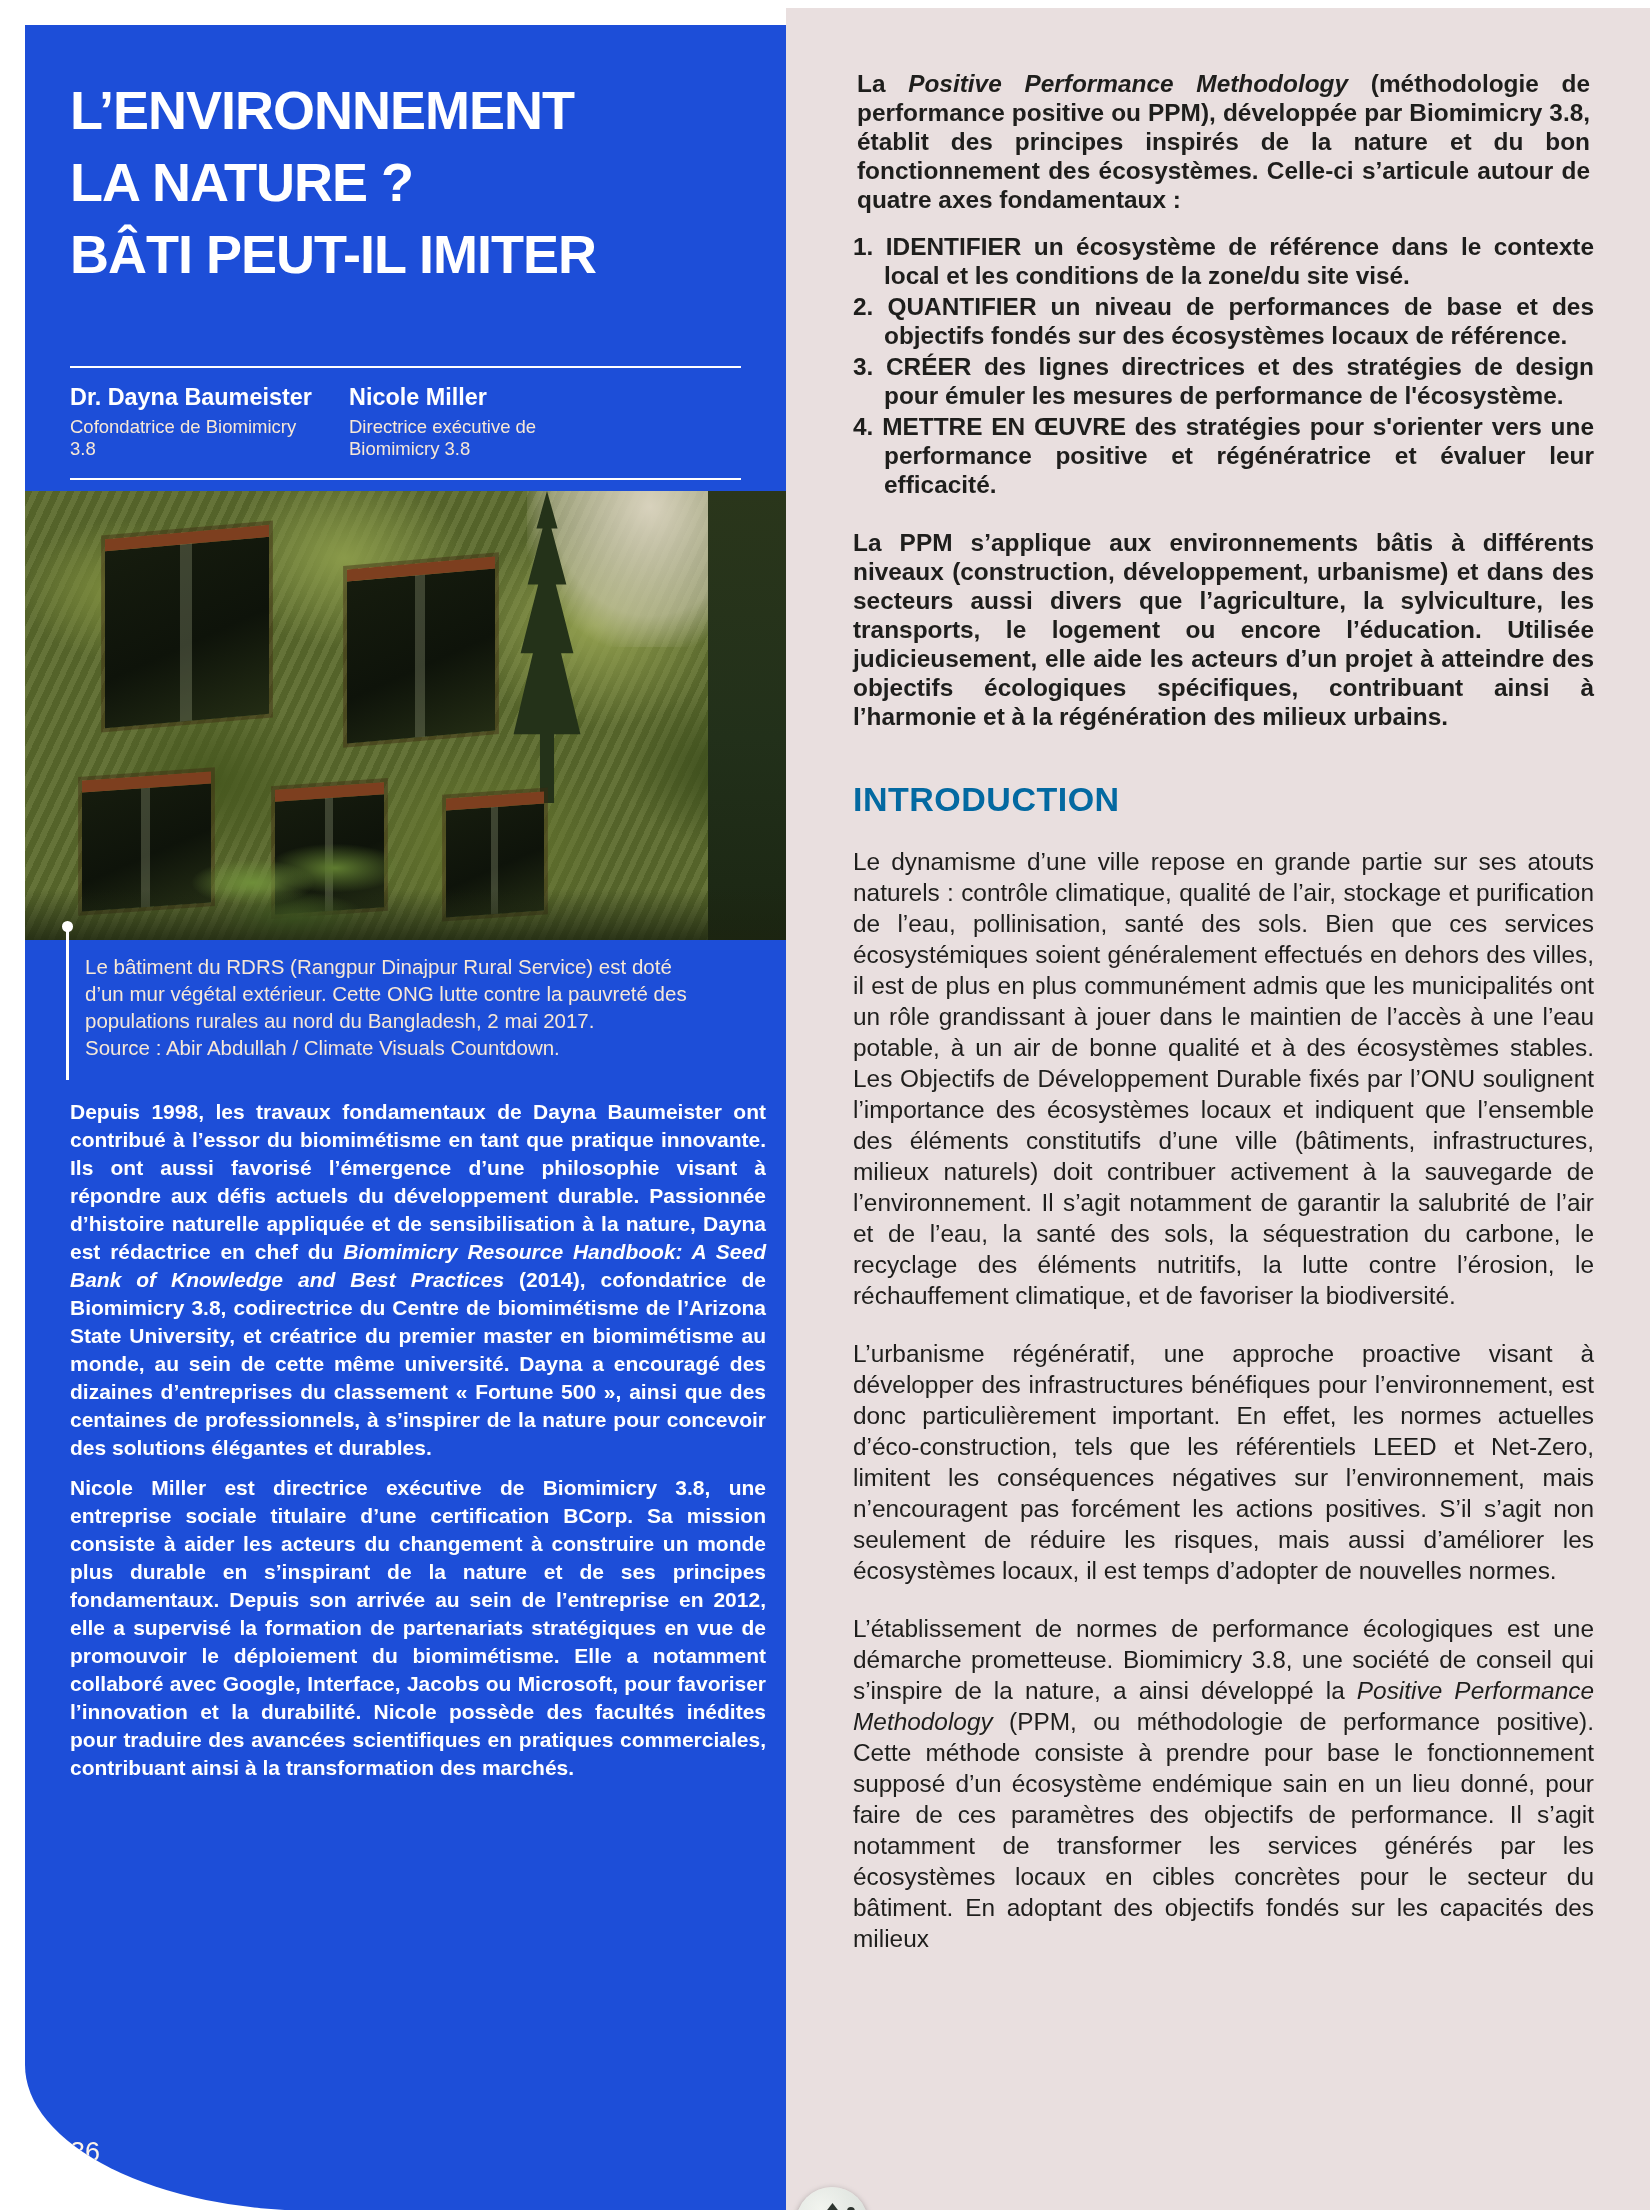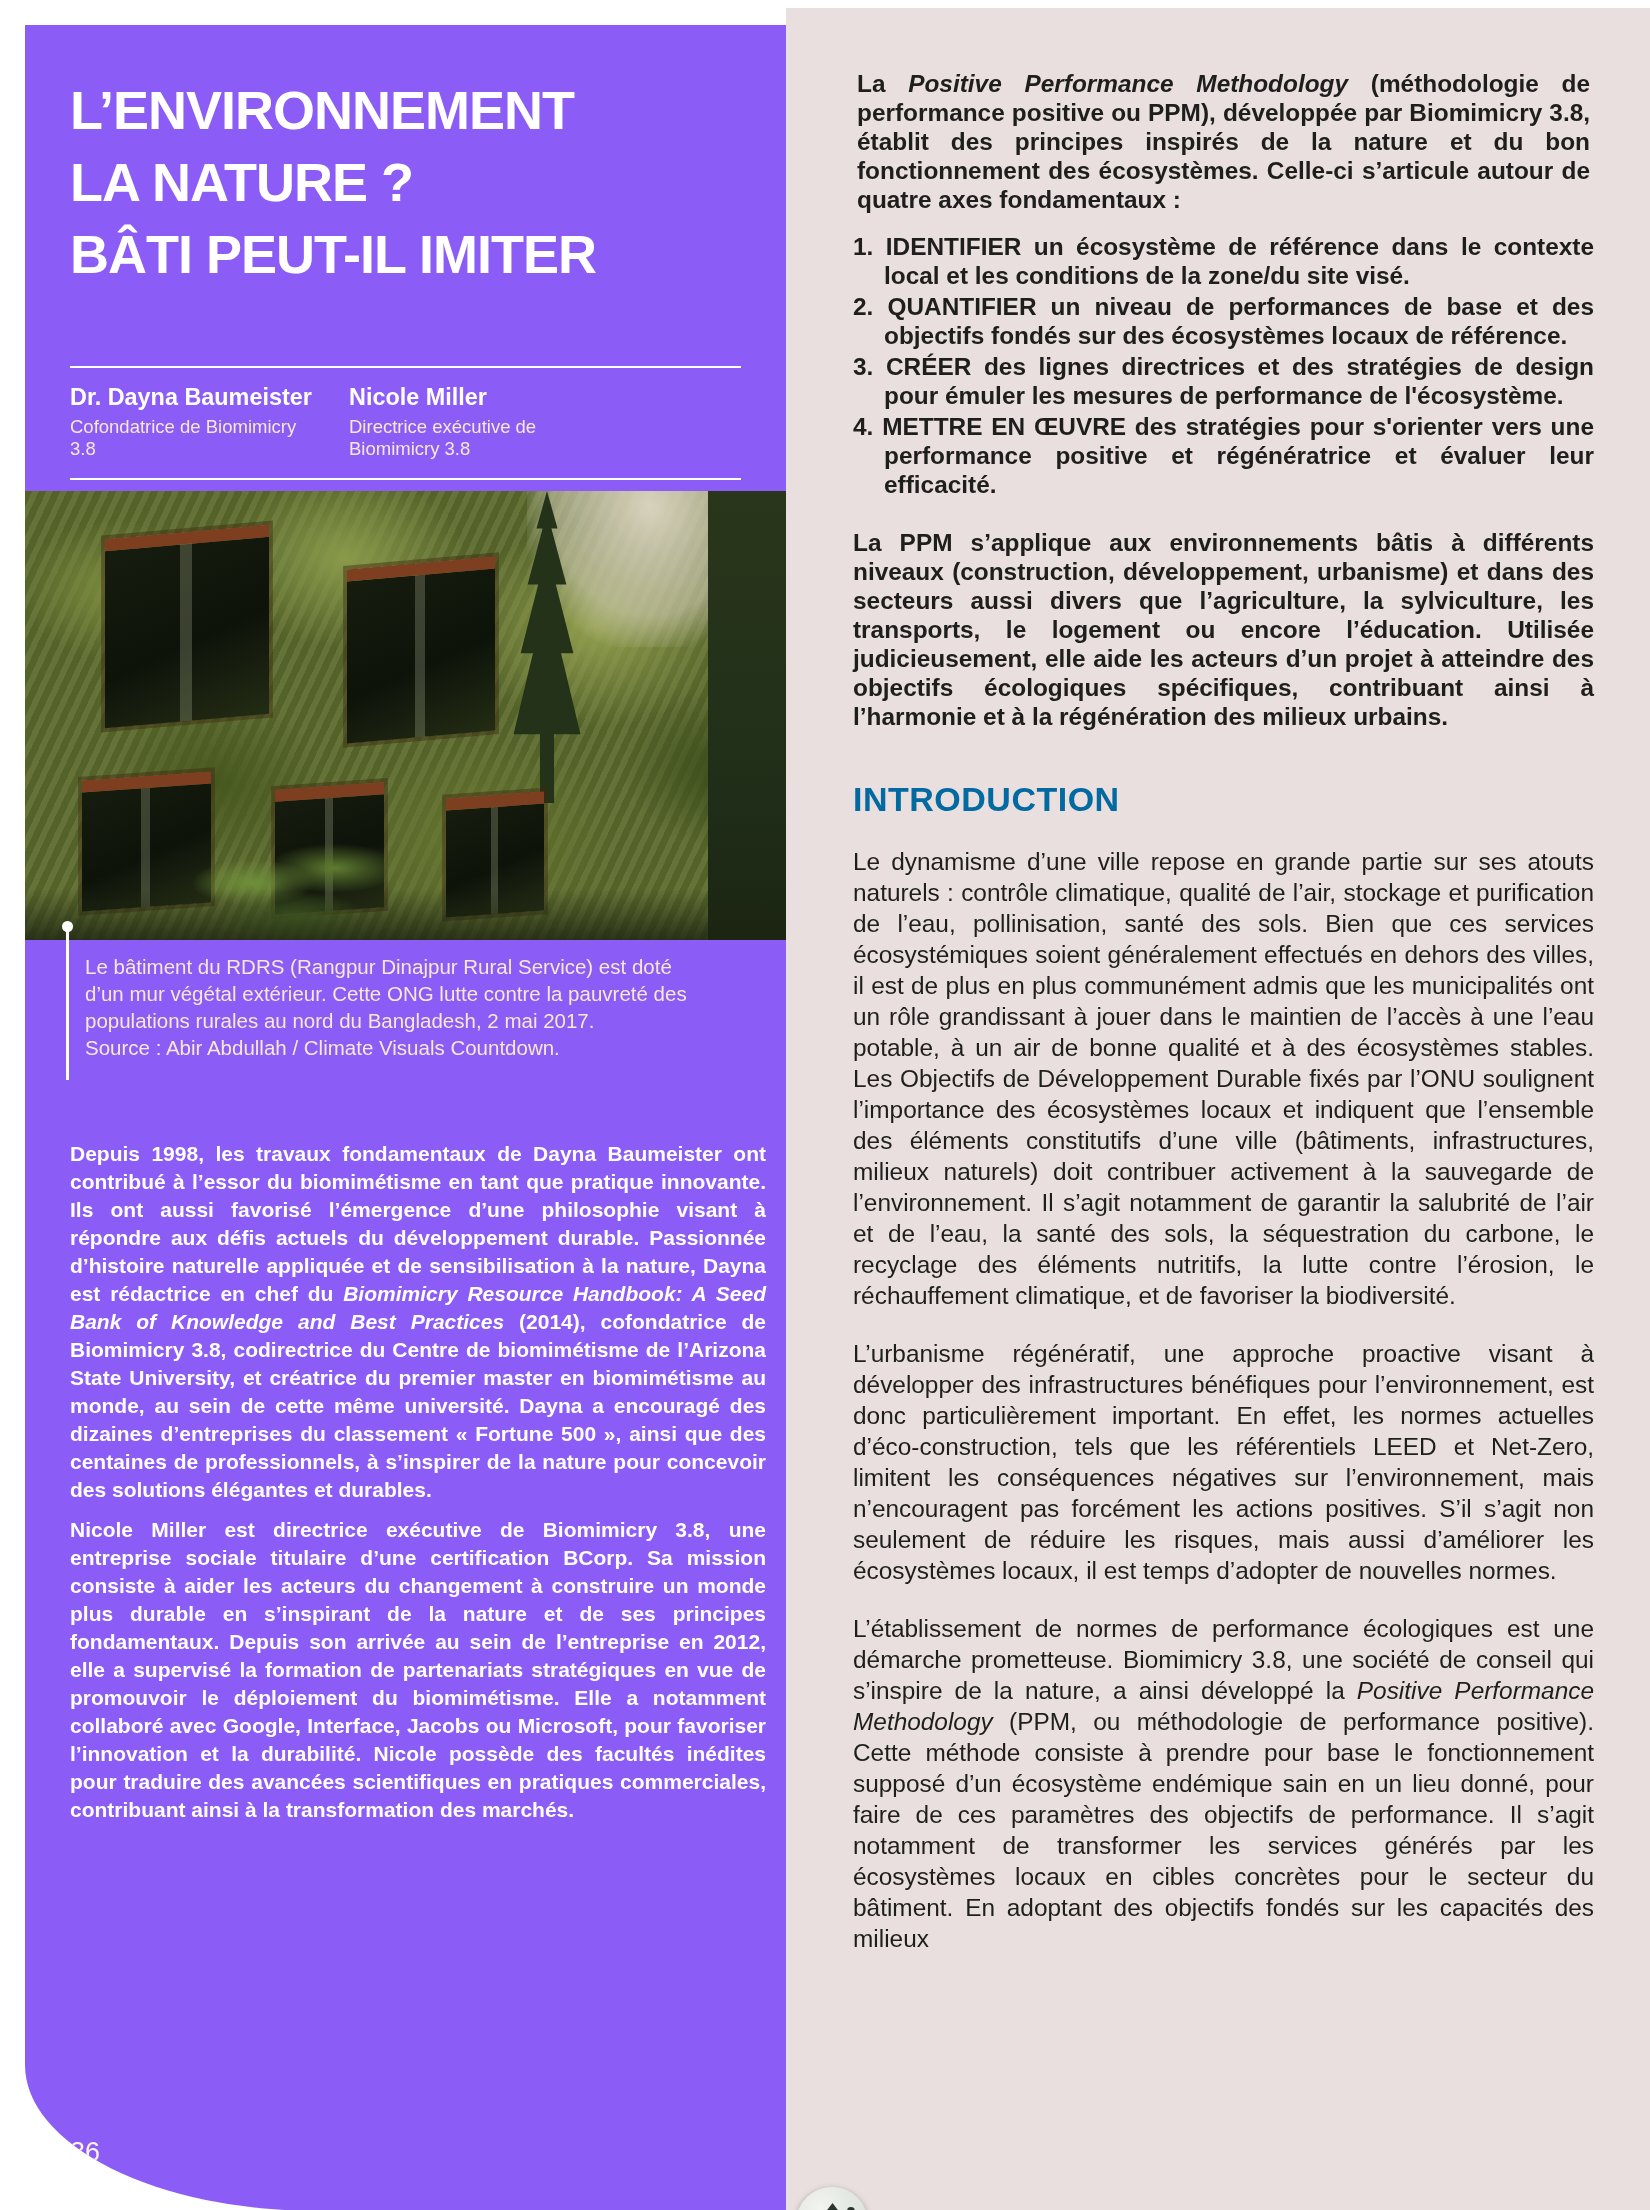--- a/index.html
+++ b/index.html
@@ -3,21 +3,21 @@
 <meta charset="utf-8">
 <style>
   html,body{margin:0;padding:0;}
   body{
     width:1650px;height:2211px;position:relative;background:#ffffff;
     font-family:"Liberation Sans", sans-serif;color:#1e1e1c;overflow:hidden;
   }
   
   .left-col{
     position:absolute;left:25px;top:25px;width:864px;height:2186px;
-    background:#8b5cf6;border-bottom-left-radius:293px 146px;overflow:hidden;
+    background:#1d4ed8;border-bottom-left-radius:293px 146px;overflow:hidden;
   }
   .title{
     position:absolute;left:45px;top:49px;width:683px;
     font-size:54px;line-height:72px;font-weight:bold;color:#ffffff;letter-spacing:-1px;
   }
   .author-block{
     position:absolute;left:45px;top:341px;width:671px;
     border-top:2.9px solid #ffffff;border-bottom:2.9px solid #ffffff;
     padding:15.6px 0 17.6px 0;display:flex;
   }
@@ -63,21 +63,21 @@
       radial-gradient(ellipse 98px 35px at 60% 35%, #5f7c30 0%, rgba(95,124,48,0) 70%),
       radial-gradient(ellipse 107px 39px at 45% 70%, #51702a 0%, rgba(81,112,42,0) 70%);
   }
   .photo-shadow{position:absolute;left:0;bottom:0;width:100%;height:51px;background:linear-gradient(180deg,rgba(28,36,16,0) 0%,rgba(28,36,16,0.8) 100%);}
   
   .caption-rule{position:absolute;left:41px;top:901px;width:2.9px;height:154px;background:#ffffff;}
   .caption-rule::before{content:"";position:absolute;left:-3.9px;top:-4.9px;width:10.7px;height:10.7px;border-radius:50%;background:#ffffff;}
   .caption{position:absolute;left:60px;top:928px;width:610px;font-size:20.5px;line-height:27px;color:#f7e8d6;}
   .caption .cap-src{display:block;}
   
-  .bio{position:absolute;left:45px;top:1073px;width:696px;color:#ffffff;font-weight:bold;font-size:21px;line-height:28px;text-align:justify;margin-top:42px;}
+  .bio{position:absolute;left:45px;top:1073px;width:696px;color:#ffffff;font-weight:bold;font-size:21px;line-height:28px;text-align:justify;}
   .bio p{margin:0 0 11.7px 0;}
   .page-num{position:absolute;left:45px;top:2112px;font-size:27px;color:#fdf3e7;}
   
   .right-col{
     position:absolute;left:786px;top:7.8px;width:864px;height:2203px;background:#e9dfdf;
   }
   .right-inner{position:absolute;left:67px;top:57px;width:741px;}
   .lead{font-size:24.4px;line-height:29px;font-weight:bold;text-align:justify;margin:4px;}
   .axes-list{list-style:none;margin:18px 0 0 0;padding:0;font-weight:bold;font-size:24.4px;line-height:29px;}
   .axes-list li{padding-left:31px;text-indent:-31px;text-align:justify;margin:0 0 2px 0;}

